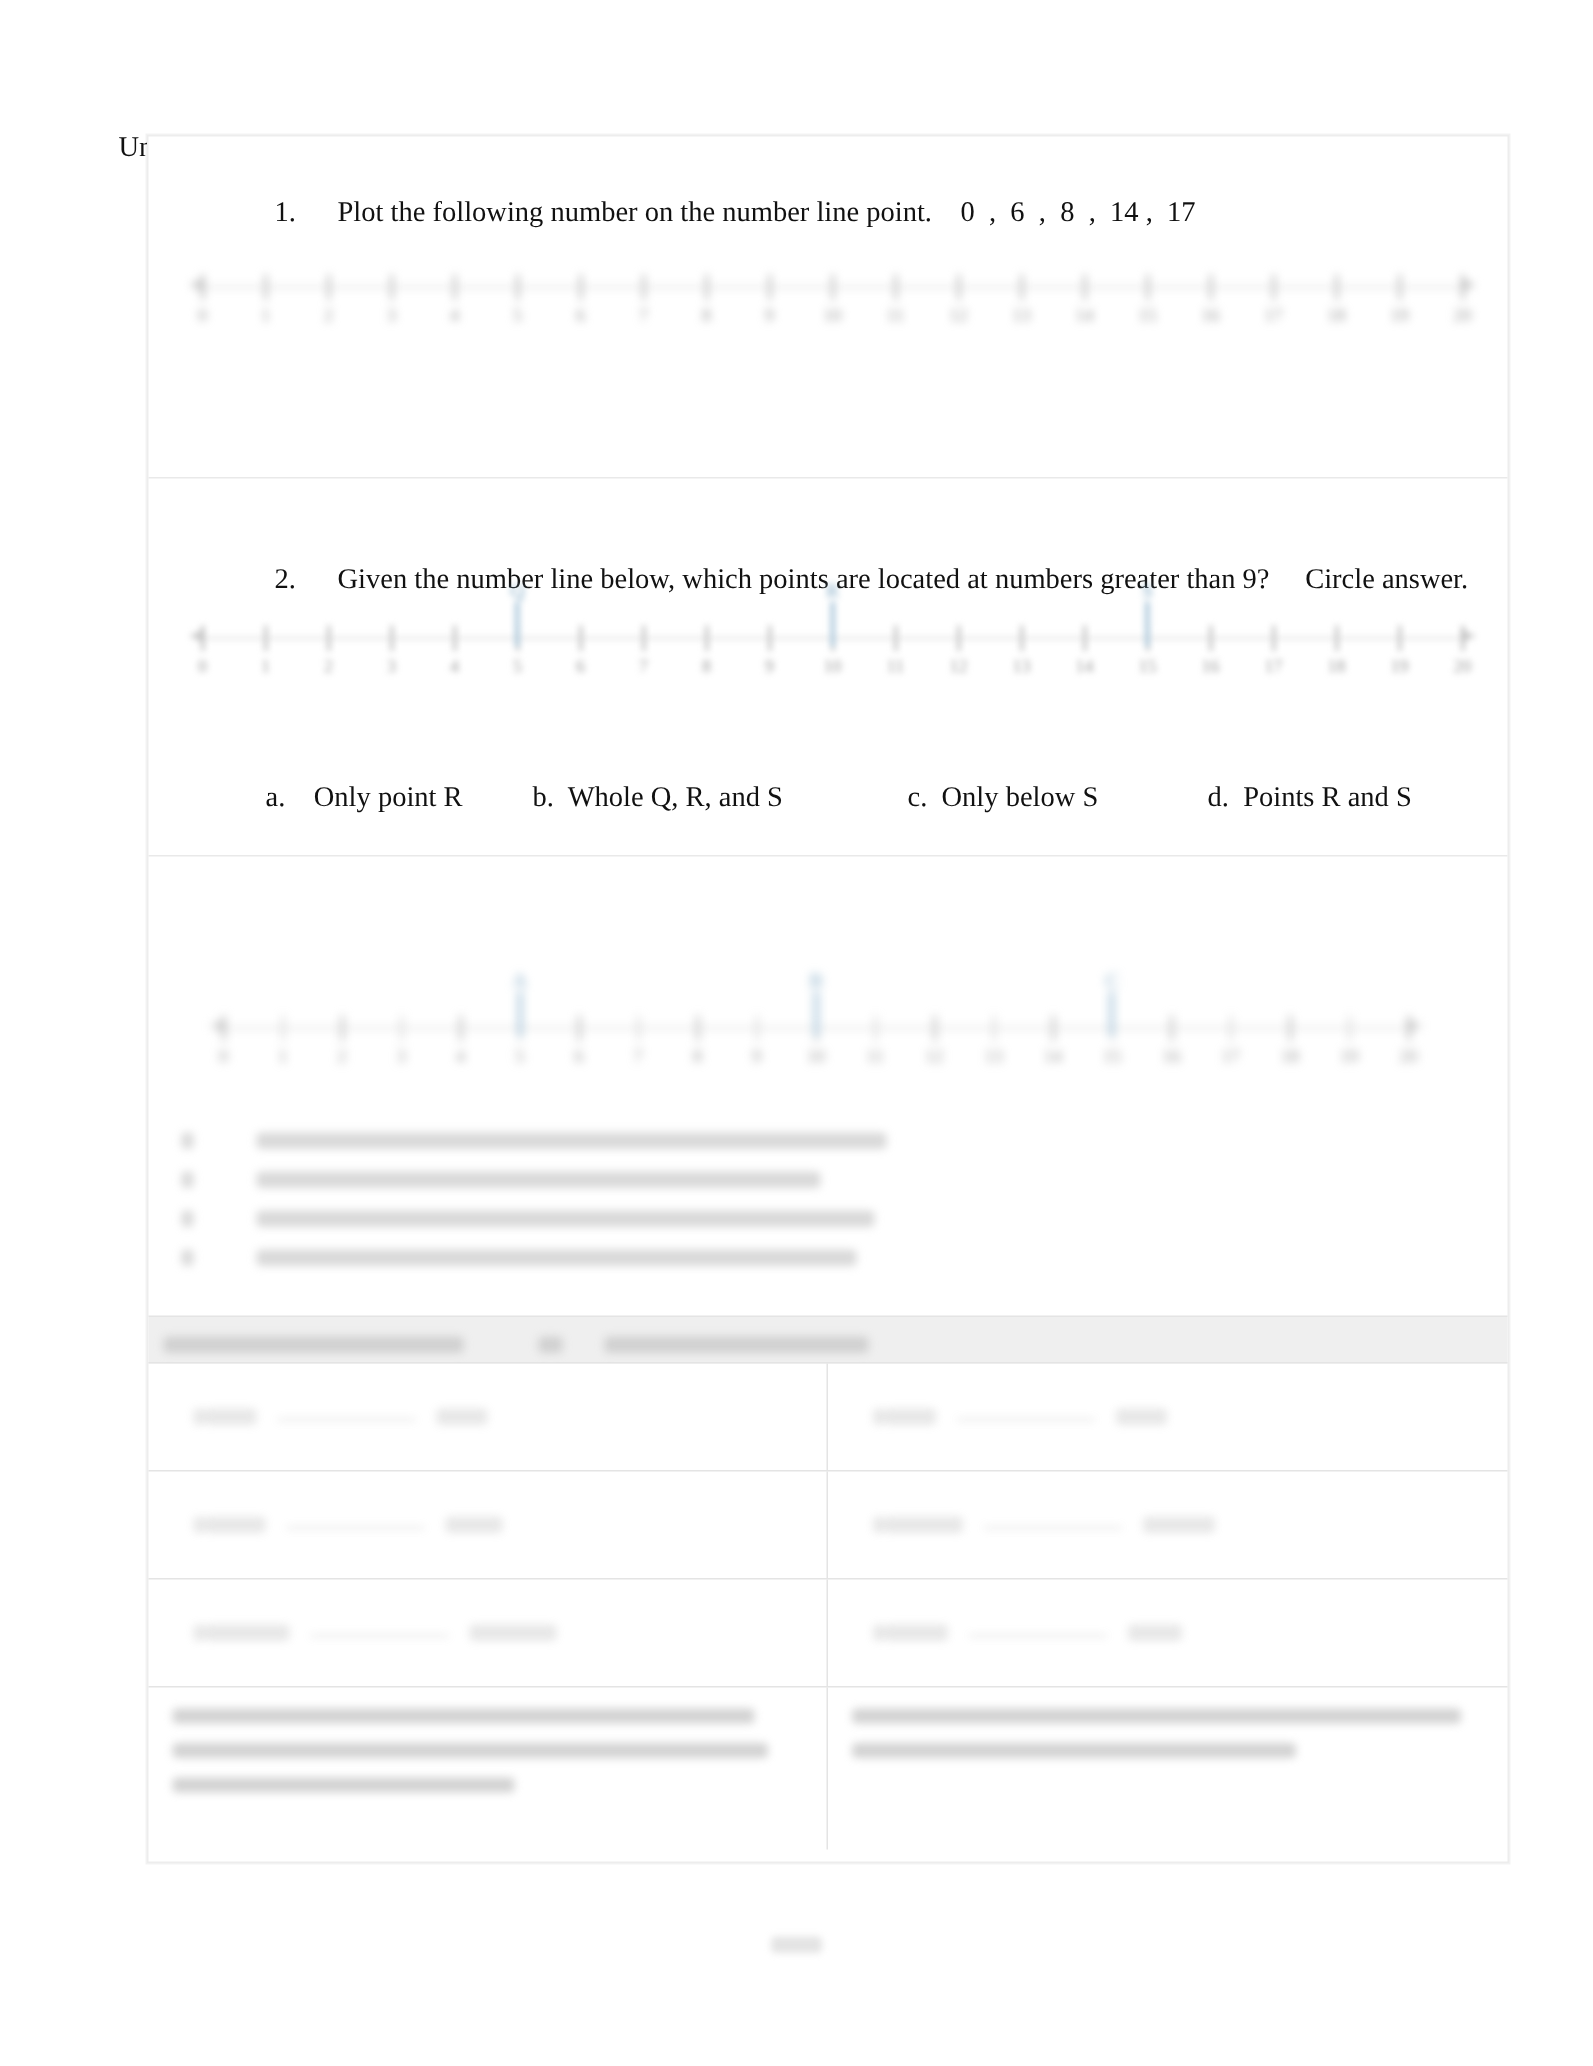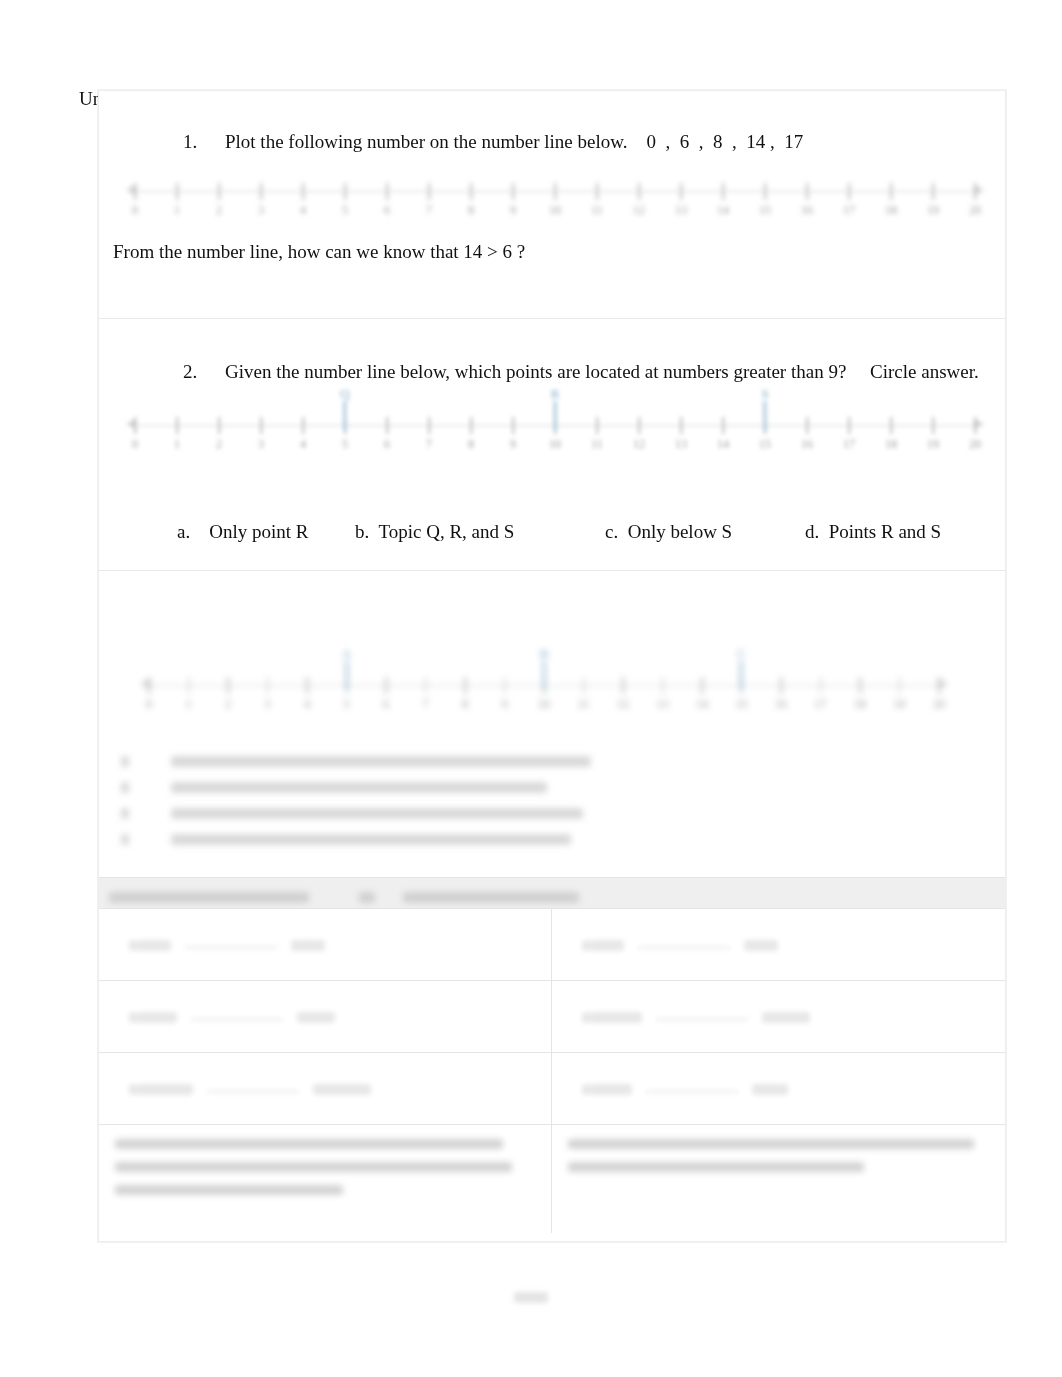--- a/index.html
+++ b/index.html
@@ -139,21 +139,21 @@
 <div class="page">
 
   <div class="doc-header">
     <span class="unit">Unit 1 Lesson 1 Topic 3</span><span class="title">Comparing Whole Numbers</span>
   </div>
 
   <div class="sheet">
 
     <div class="sec" style="top:0;height:228px;">
       <div class="q-line" style="left:46px;top:12px;">
-        <span class="q-num">1.</span><span>Plot the following number on the number line below.</span><span>    </span><span>0  ,  6  ,  8  ,  14 ,  17</span>
+        <span class="q-num">1.</span><span>Plot the following number on the number line point.</span><span>    </span><span>0  ,  6  ,  8  ,  14 ,  17</span>
       </div>
 
       <div class="numline blurB" style="left:36px;top:56px;width:840px;">
         <div class="nl-axis"></div>
         <div class="nl-arrow left"></div>
         <div class="nl-arrow right"></div>
         <div class="nl-ticks">
             <div class="nl-tick" style="left: 0%;"></div>
             <div class="nl-lab" style="left: 0%;">0</div>
             <div class="nl-tick" style="left: 5%;"></div>
@@ -192,26 +192,25 @@
             <div class="nl-lab" style="left: 85%;">17</div>
             <div class="nl-tick" style="left: 90%;"></div>
             <div class="nl-lab" style="left: 90%;">18</div>
             <div class="nl-tick" style="left: 95%;"></div>
             <div class="nl-lab" style="left: 95%;">19</div>
             <div class="nl-tick" style="left: 100%;"></div>
             <div class="nl-lab" style="left: 100%;">20</div>
           </div>
       </div>
 
-      <div class="q-line" style="left:14px;top:148px;">From the number line, how can we know that 14 &gt; 6 ?</div>
       <div class="sec-divider" style="top:227px;"></div>
     </div>
 
     <div class="sec" style="top:228px;height:252px;">
-      <div class="q-line" style="left:46px;top:14px;">
+      <div class="q-line" style="left:46px;top:29px;">
         <span class="q-num">2.</span><span>Given the number line below, which points are located at numbers greater than 9?</span><span>     </span><span>Circle answer.</span>
       </div>
 
       <div class="numline blurA" style="left:36px;top:62px;width:840px;">
         <div class="nl-axis"></div>
         <div class="nl-arrow left"></div>
         <div class="nl-arrow right"></div>
         <div class="nl-ticks">
             <div class="nl-tick" style="left: 0%;"></div>
             <div class="nl-lab" style="left: 0%;">0</div>
@@ -266,21 +265,21 @@
               <div class="pt-stem"></div>
             </div>
             <div class="nl-pt" style="left: 75%;">
               <div class="pt-label">S</div>
               <div class="pt-stem"></div>
             </div>
           </div>
       </div>
 
       <div class="choices" style="left:40px;top:174px;">
-        <span class="choice" style="width:178px;"><span>a.</span>    <span>Only point R</span></span><span class="choice" style="width:250px;"><span>b.</span>  <span>Topic Q, R, and S</span></span><span class="choice" style="width:200px;"><span>c.</span>  <span>Only below S</span></span><span class="choice"><span>d.</span>  <span>Points R and S</span></span>
+        <span class="choice" style="width:178px;"><span>a.</span>    <span>Only point R</span></span><span class="choice" style="width:250px;"><span>b.</span>  <span>Whole Q, R, and S</span></span><span class="choice" style="width:200px;"><span>c.</span>  <span>Only below S</span></span><span class="choice"><span>d.</span>  <span>Points R and S</span></span>
       </div>
       <div class="sec-divider" style="top:251px;"></div>
     </div>
 
     <div class="sec" style="top:480px;height:300px;">
 
       <div class="numline blurC" style="left:50px;top:70px;width:790px;">
         <div class="nl-axis"></div>
         <div class="nl-arrow left"></div>
         <div class="nl-arrow right"></div>

